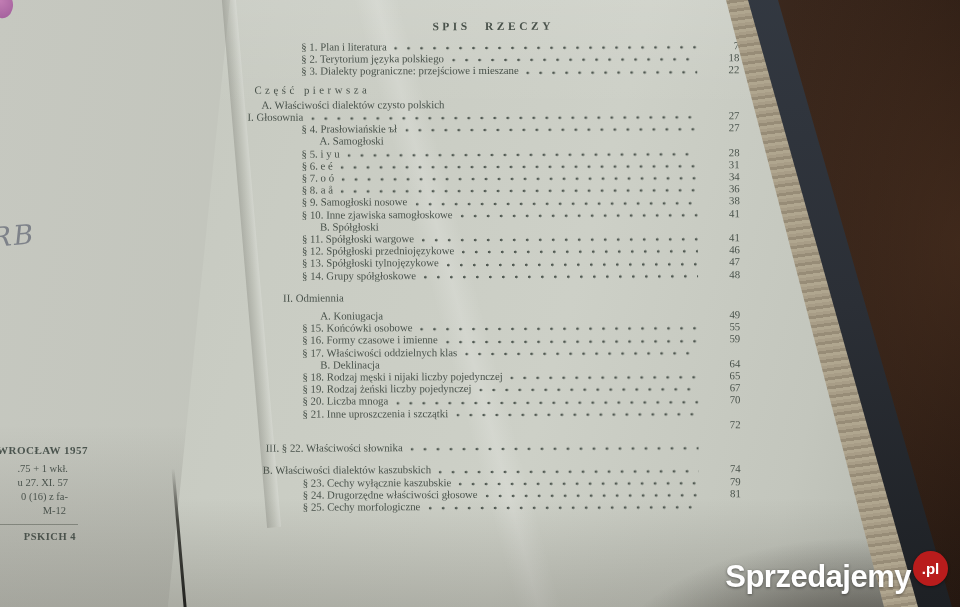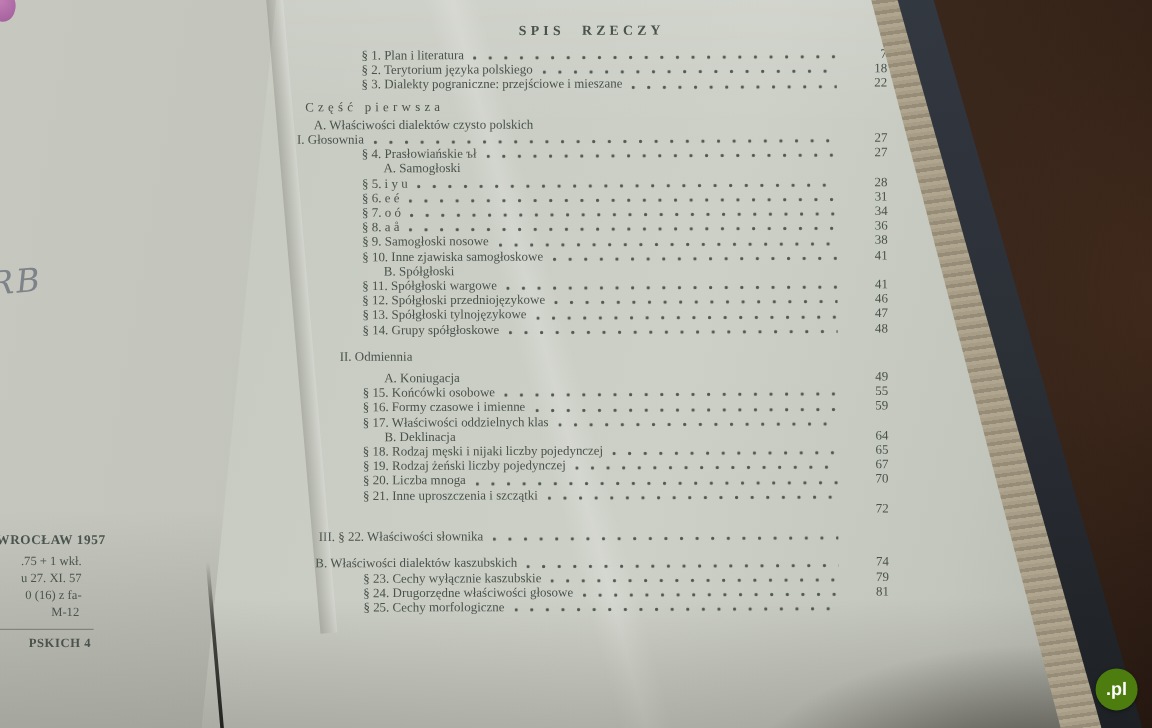--- a/index.html
+++ b/index.html
@@ -79,21 +79,21 @@
   .lvl-part{padding-left:7px}.lvl-section{padding-left:14px}
   .lvl-roman1{padding-left:0}.lvl-roman2{padding-left:35px}.lvl-roman3{padding-left:17px}
   .lvl-sub{padding-left:72px}
   .gap-1{margin-top:6px}.gap-2{margin-top:10px}.gap-3{margin-top:3px}
   .spaced{letter-spacing:3.5px}
 
   
   .watermark{position:absolute;right:12px;bottom:15px;display:flex;align-items:flex-start;}
   .wm-text{font-family:"Liberation Sans","DejaVu Sans",sans-serif;font-weight:bold;font-size:31px;line-height:1;
       color:#ffffff;letter-spacing:-.5px;text-shadow:0 1px 3px rgba(0,0,0,.45);}
-  .wm-badge{width:35px;height:35px;border-radius:50%;background:#4d7c0f;color:#fff;margin-left:2px;margin-top:-10px;
+  .wm-badge{width:35px;height:35px;border-radius:50%;background:#b91c1c;color:#fff;margin-left:2px;margin-top:-10px;
       font:bold 15px "Liberation Sans","DejaVu Sans",sans-serif;display:flex;align-items:center;justify-content:center;
       box-shadow:0 1px 3px rgba(0,0,0,.4);}
 </style>
 </head>
 <body>
 
 <div class="photo">
   <div class="bg"></div>
   <div class="cover-edge"></div>
   <div class="stack-edge"></div>
@@ -292,15 +292,16 @@
           </div>
         </div>
     </div>
   </div>
 
   <div class="crease-soft"></div>
   <div class="crease-line"></div>
   <div class="corner-mark"></div>
 
   <div class="watermark">
+    <span class="wm-text">Sprzedajemy</span>
     <span class="wm-badge">.pl</span>
   </div>
 </div>
 
 </body></html>

